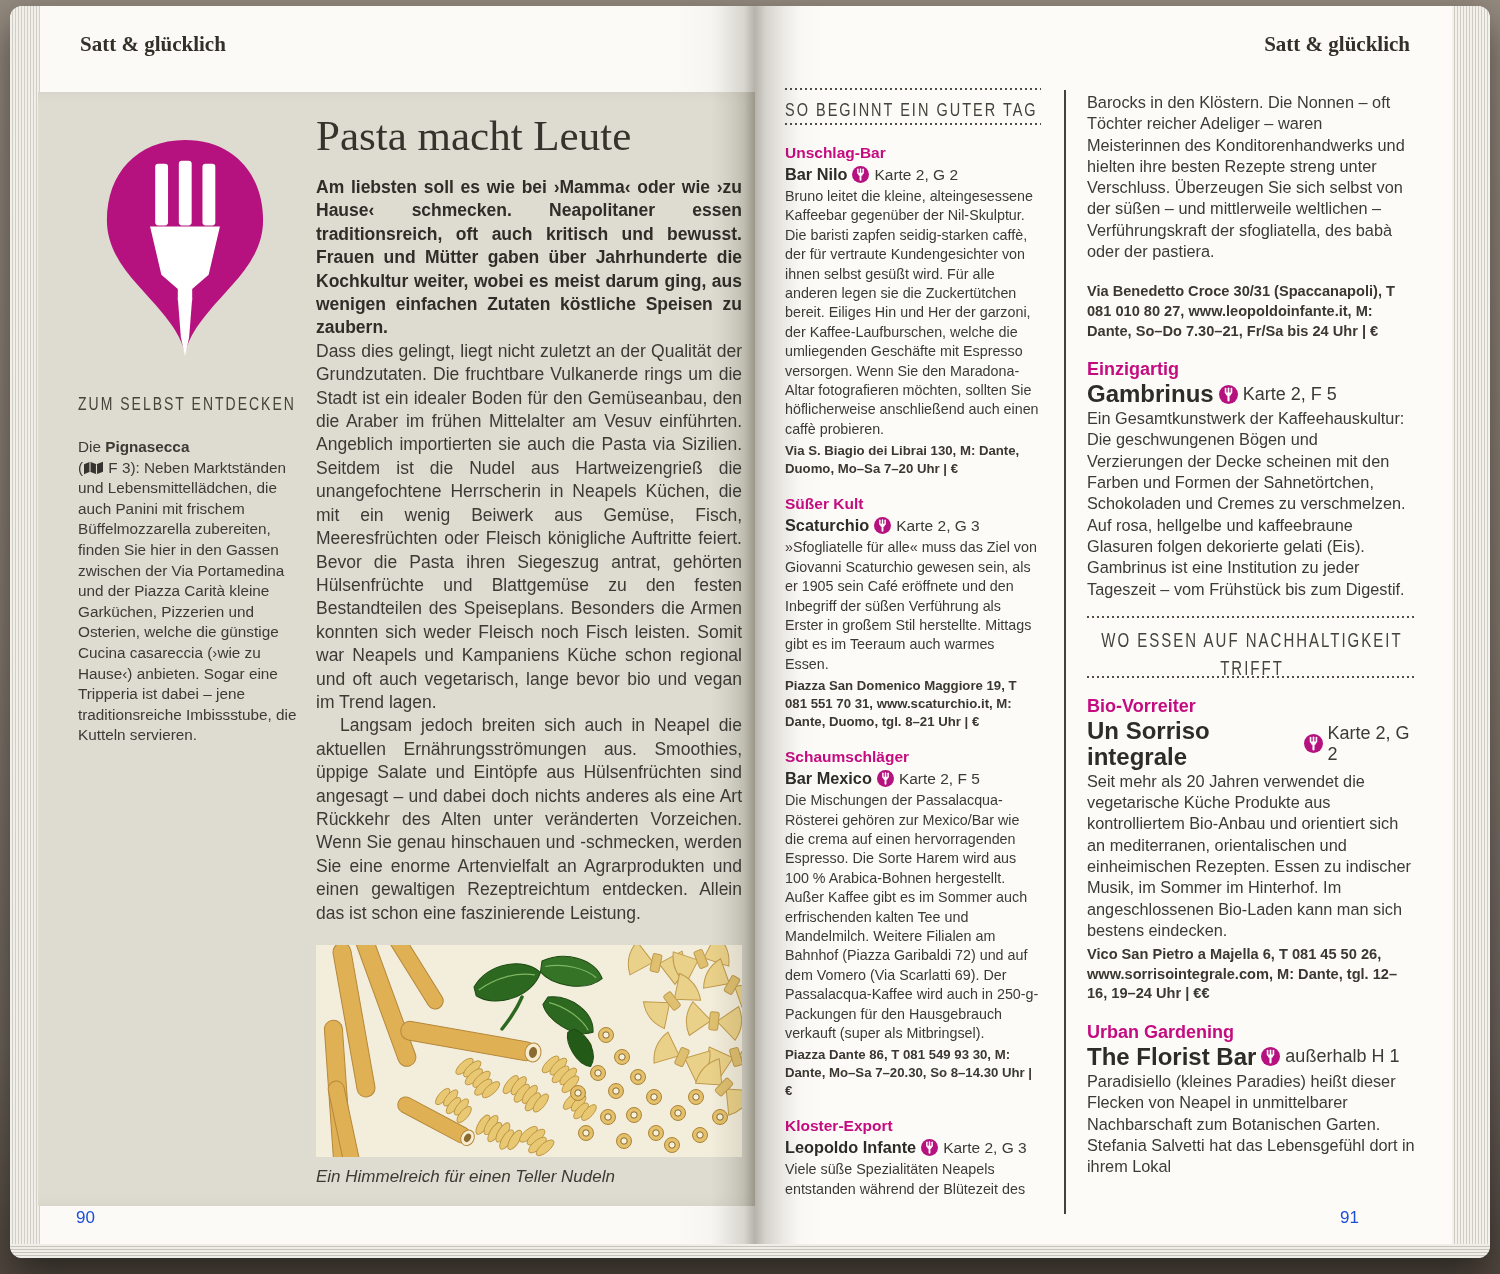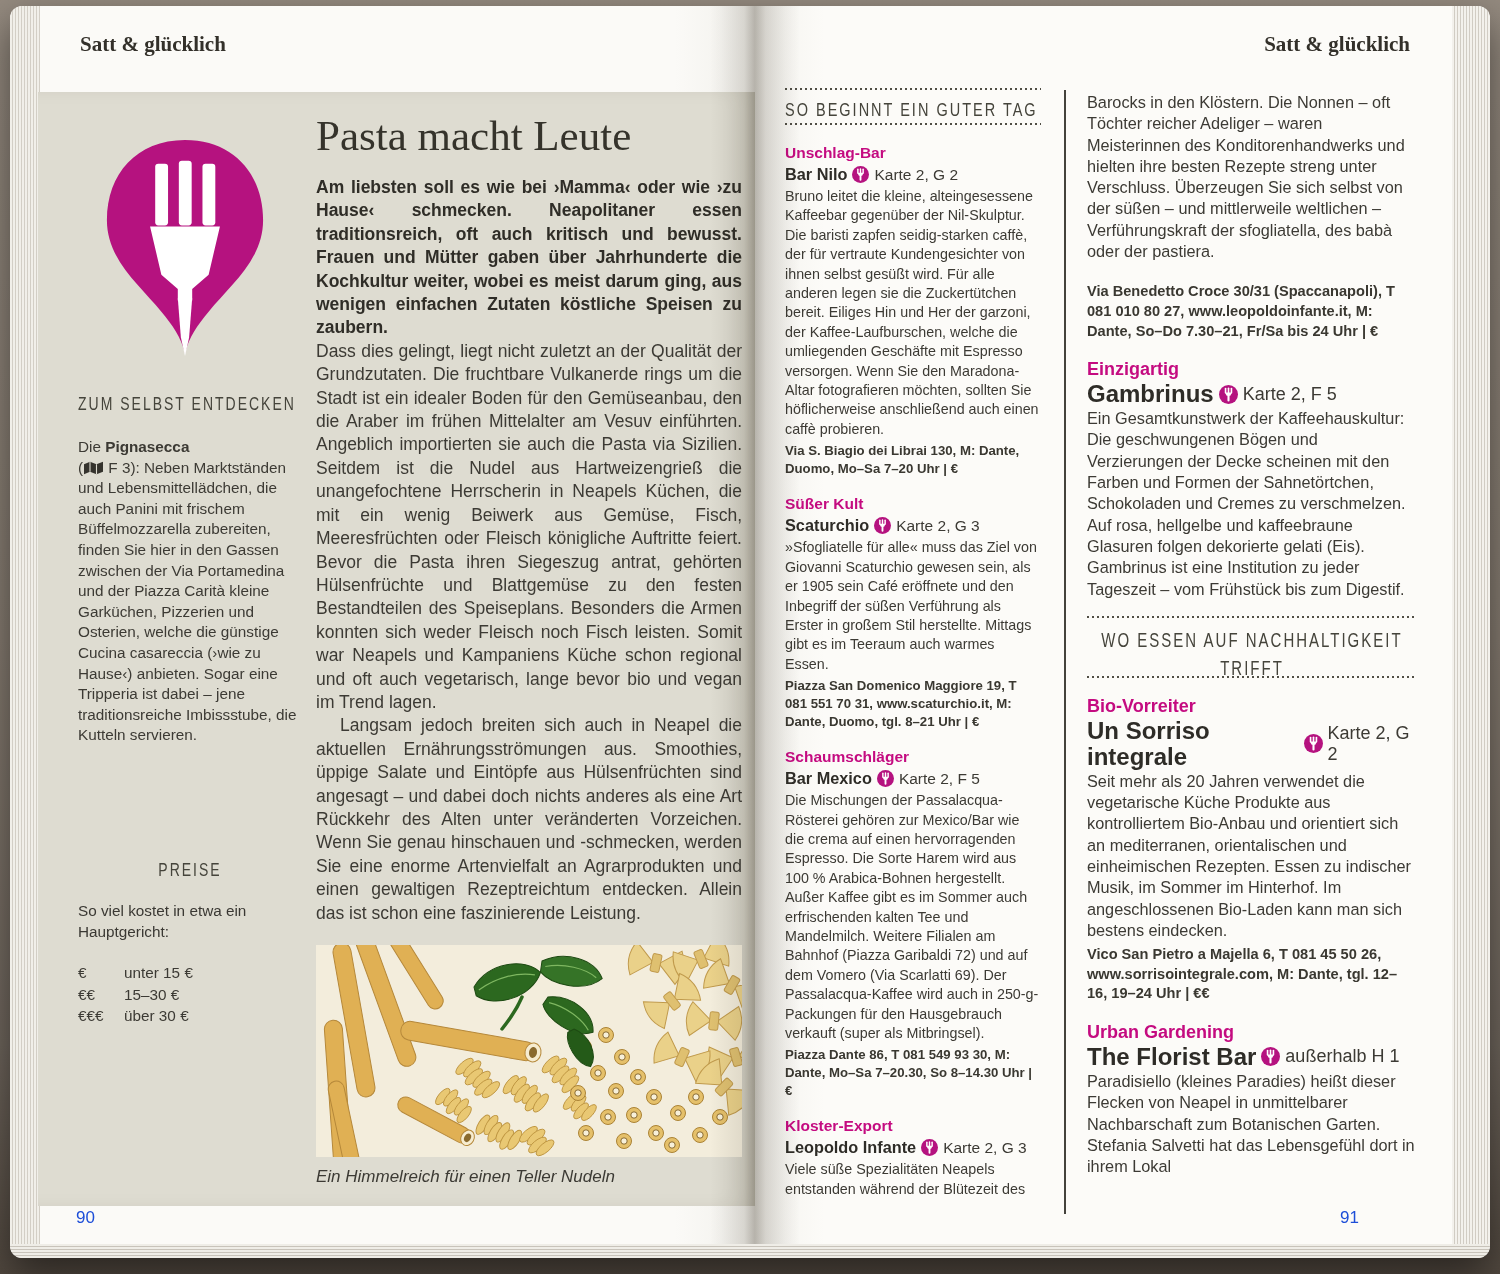--- a/index.html
+++ b/index.html
@@ -121,40 +121,20 @@
       <div class="sidebar">
         <div class="caps">ZUM SELBST ENTDECKEN</div>
         <div class="body"><span>Die </span><b>Pignasecca</b><br>
           <span>(</span><svg width="21" height="14" viewBox="0 0 21 14" style="vertical-align:-2px">
               <path fill="#35332d" d="M1,3.2 L7,0.8 L13.5,3.2 L20,0.8 V10.8 L13.5,13.2 L7,10.8 L1,13.2 Z"></path>
               <path d="M7,0.8 V10.8 M13.5,3.2 V13.2" stroke="#dedcd1" stroke-width="1.1" fill="none"></path>
             </svg><span> F 3):</span><span> Neben Marktständen und Lebensmittellädchen, die auch Panini mit frischem Büffelmozzarella zubereiten, finden Sie hier in den Gassen zwischen der Via Portamedina und der Piazza Carità kleine Garküchen, Pizzerien und Osterien, welche die günstige Cucina casareccia (›wie zu Hause‹) anbieten. Sogar eine Tripperia ist dabei – jene traditionsreiche Imbissstube, die Kutteln servieren.</span>
         </div>
       </div>
 
-      <div class="prices">
-        <div class="caps caps-c">PREISE</div>
-        <div class="intro">So viel kostet in etwa ein Hauptgericht:</div>
-        <table>
-          <tbody>
-              <tr>
-            <td class="sym">€</td>
-            <td>unter 15 €</td>
-          </tr>
-          <tr>
-            <td class="sym">€€</td>
-            <td>15–30 €</td>
-          </tr>
-          <tr>
-            <td class="sym">€€€</td>
-            <td>über 30 €</td>
-          </tr>
-        </tbody>
-          </table>
-      </div>
 
       <div class="article">
         <h1>Pasta macht Leute</h1>
         <p class="lead">Am liebsten soll es wie bei ›Mamma‹ oder wie ›zu Hause‹ schmecken. Neapolitaner essen traditionsreich, oft auch kritisch und bewusst. Frauen und Mütter gaben über Jahrhunderte die Kochkultur weiter, wobei es meist darum ging, aus wenigen einfachen Zutaten köstliche Speisen zu zaubern.</p>
         <p>Dass dies gelingt, liegt nicht zuletzt an der Qualität der Grundzutaten. Die fruchtbare Vulkanerde rings um die Stadt ist ein idealer Boden für den Gemüseanbau, den die Araber im frühen Mittelalter am Vesuv einführten. Angeblich importierten sie auch die Pasta via Sizilien. Seitdem ist die Nudel aus Hartweizengrieß die unangefochtene Herrscherin in Neapels Küchen, die mit ein wenig Beiwerk aus Gemüse, Fisch, Meeresfrüchten oder Fleisch königliche Auftritte feiert. Bevor die Pasta ihren Siegeszug antrat, gehörten Hülsenfrüchte und Blattgemüse zu den festen Bestandteilen des Speiseplans. Besonders die Armen konnten sich weder Fleisch noch Fisch leisten. Somit war Neapels und Kampaniens Küche schon regional und oft auch vegetarisch, lange bevor bio und vegan im Trend lagen.</p>
         <p class="ind">Langsam jedoch breiten sich auch in Neapel die aktuellen Ernährungsströmungen aus. Smoothies, üppige Salate und Eintöpfe aus Hülsenfrüchten sind angesagt – und dabei doch nichts anderes als eine Art Rückkehr des Alten unter veränderten Vorzeichen. Wenn Sie genau hinschauen und -schmecken, werden Sie eine enorme Artenvielfalt an Agrarprodukten und einen gewaltigen Rezeptreichtum entdecken. Allein das ist schon eine faszinierende Leistung.</p>
 
         <svg class="photo" width="426" height="212" viewBox="0 0 426 212">
           <rect width="426" height="212" fill="#f3eddc"></rect>
           <rect width="426" height="212" fill="url(#g0)" opacity="0"></rect>

